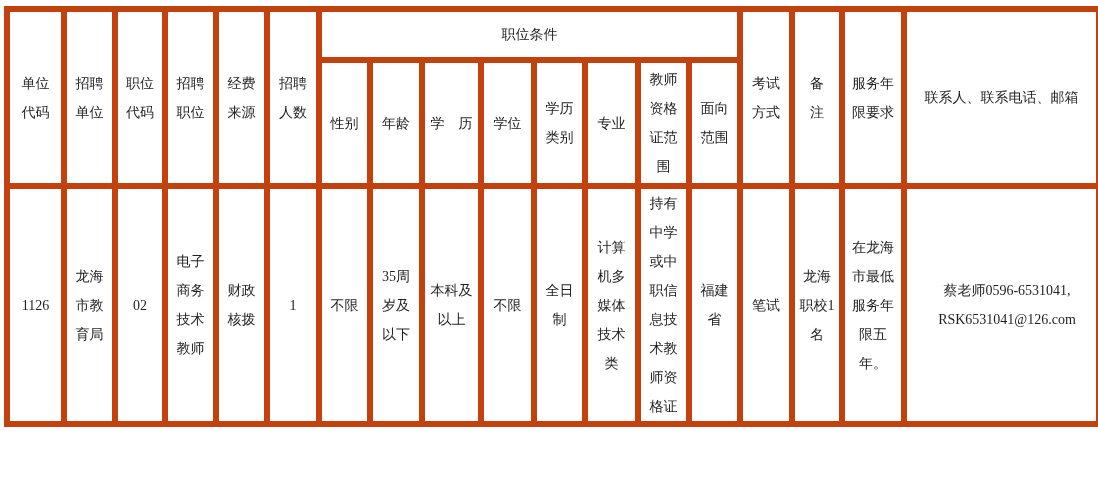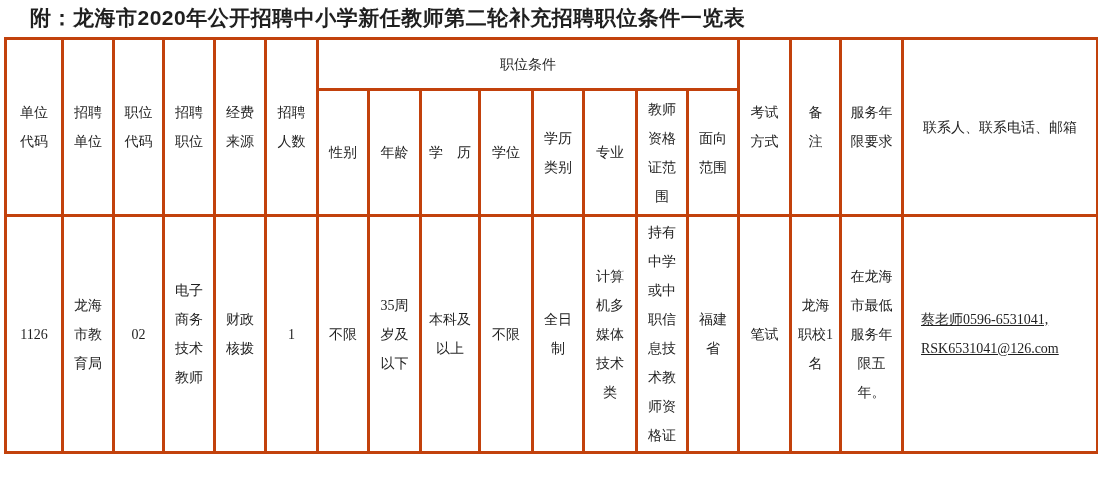--- a/index.html
+++ b/index.html
@@ -31,45 +31,43 @@
     white-space: nowrap;
   }
   table.positions-table {
     margin: 6px 0 0 4px;
     border-collapse: collapse;
     table-layout: fixed;
     width: 1093px;
   }
   .positions-table th,
   .positions-table td {
-    border: 3px solid #c2410c;
+    border: 6px solid #c2410c;
     padding: 0 4px;
     font-size: 14px;
     font-weight: 400;
     text-align: center;
     vertical-align: middle;
     line-height: 29px;
     white-space: pre-line;
     overflow: hidden;
   }
   tr.row-header-top { height: 51px; }
   tr.row-header-sub { height: 126px; }
   tr.row-data { height: 237px; }
   td.contact-cell {
-    text-align: left;
+    text-align: center;
     padding-left: 17px;
     padding-right: 6px;
-    text-decoration: underline;
   }
 </style>
 </head>
 <body>
 
 <div class="page">
-  <div class="attachment-title">附：龙海市2020年公开招聘中小学新任教师第二轮补充招聘职位条件一览表</div>
 
   <table class="positions-table">
     <colgroup>
       <col style="width:57px">
         <col style="width:51px">
         <col style="width:50px">
         <col style="width:51px">
       <col style="width:51px">
         <col style="width:52px">
         <col style="width:51px">

